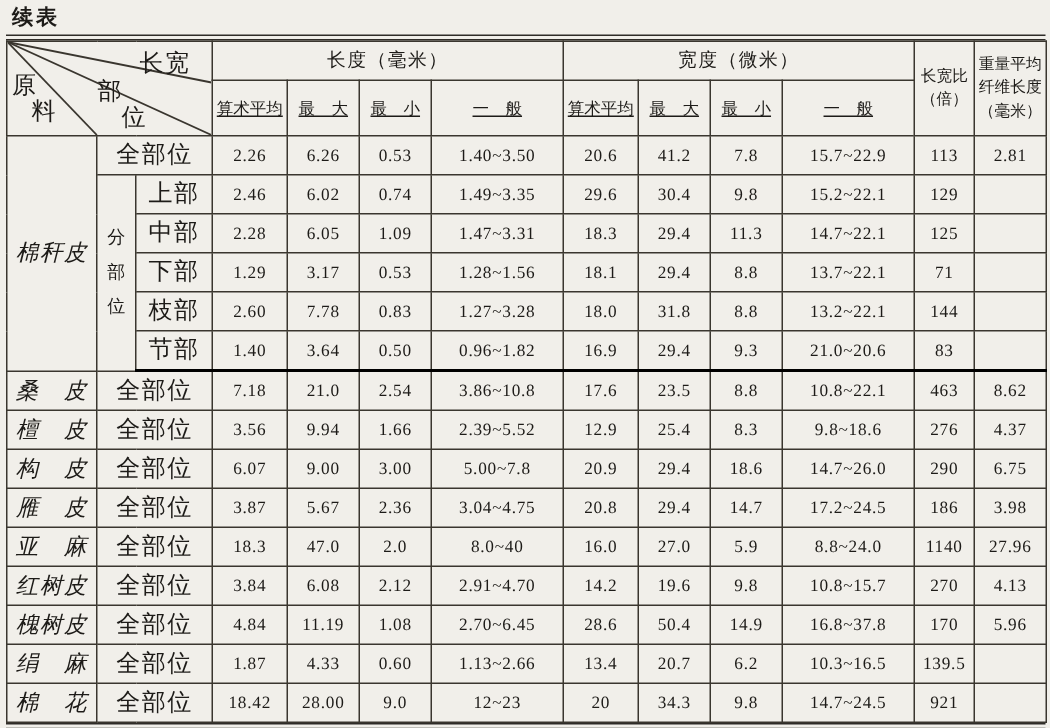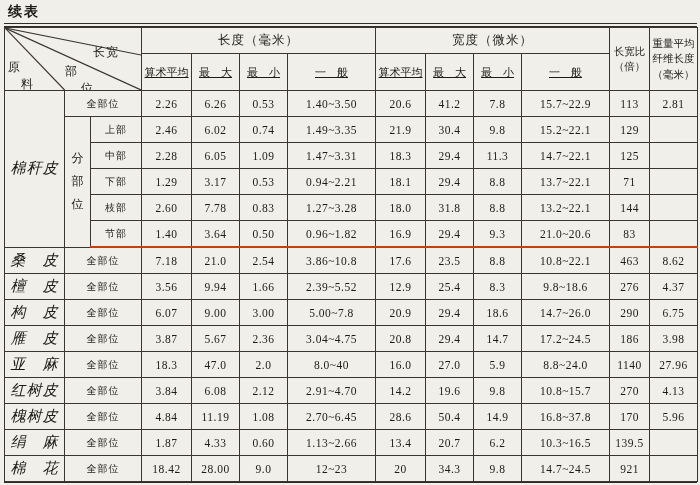--- a/index.html
+++ b/index.html
@@ -29,29 +29,29 @@
     padding:0 1px;
     height:25px;
     overflow:hidden;
   }
   tr.hdr-sub td{height:36px;text-decoration:underline;}
   td.num{font-size:11.5px;letter-spacing:0.5px;}
   td.grp{font-size:12.5px;letter-spacing:1px;}
   td.sub{font-size:11px;letter-spacing:0;}
   td.small{font-size:10.5px;line-height:1.45;white-space:pre-line;letter-spacing:0;}
   td.mat{font-size:15px;letter-spacing:1px;font-style:italic;}
-  td.part{font-size:10px;letter-spacing:1px;}
+  td.part{font-size:16px;letter-spacing:1px;}
   td.vert span{
     display:inline-block;width:13px;
     word-break:break-all;line-height:1.95;font-size:12px;
   }
-  tr.section-end td{border-bottom:2px solid #c2410c;}
+  tr.section-end td{border-bottom:2px solid #000000;}
   td.corner{position:relative;padding:0;}
   td.corner svg{position:absolute;left:0;top:0;width:100%;height:100%;}
-  td.corner .lbl{position:absolute;font-size:12px;letter-spacing:1px;margin-top:12px;}
+  td.corner .lbl{position:absolute;font-size:16px;letter-spacing:1px;}
   .c-lk{left:88px;top:4px;}
   .c-b1{left:60px;top:23px;}
   .c-b2{left:76px;top:40px;}
   .c-y1{left:3px;top:19px;}
   .c-y2{left:16px;top:36px;}
 </style>
 </head>
 <body>
 
 <div class="title">续表</div>
@@ -121,21 +121,21 @@
     <td class="num">113</td>
     <td class="num">2.81</td>
   </tr>
   <tr>
     <td class="vert" rowspan="5"><span>分部位</span></td>
     <td class="part">上部</td>
     <td class="num">2.46</td>
     <td class="num">6.02</td>
     <td class="num">0.74</td>
     <td class="num">1.49~3.35</td>
-    <td class="num">21.9</td>
+    <td class="num">29.6</td>
     <td class="num">30.4</td>
     <td class="num">9.8</td>
     <td class="num">15.2~22.1</td>
     <td class="num">129</td>
     <td class="num"></td>
   </tr>
   <tr>
     <td class="part">中部</td>
     <td class="num">2.28</td>
     <td class="num">6.05</td>
@@ -146,21 +146,21 @@
     <td class="num">11.3</td>
     <td class="num">14.7~22.1</td>
     <td class="num">125</td>
     <td class="num"></td>
   </tr>
   <tr>
     <td class="part">下部</td>
     <td class="num">1.29</td>
     <td class="num">3.17</td>
     <td class="num">0.53</td>
-    <td class="num">0.94~2.21</td>
+    <td class="num">1.28~1.56</td>
     <td class="num">18.1</td>
     <td class="num">29.4</td>
     <td class="num">8.8</td>
     <td class="num">13.7~22.1</td>
     <td class="num">71</td>
     <td class="num"></td>
   </tr>
   <tr>
     <td class="part">枝部</td>
     <td class="num">2.60</td>

